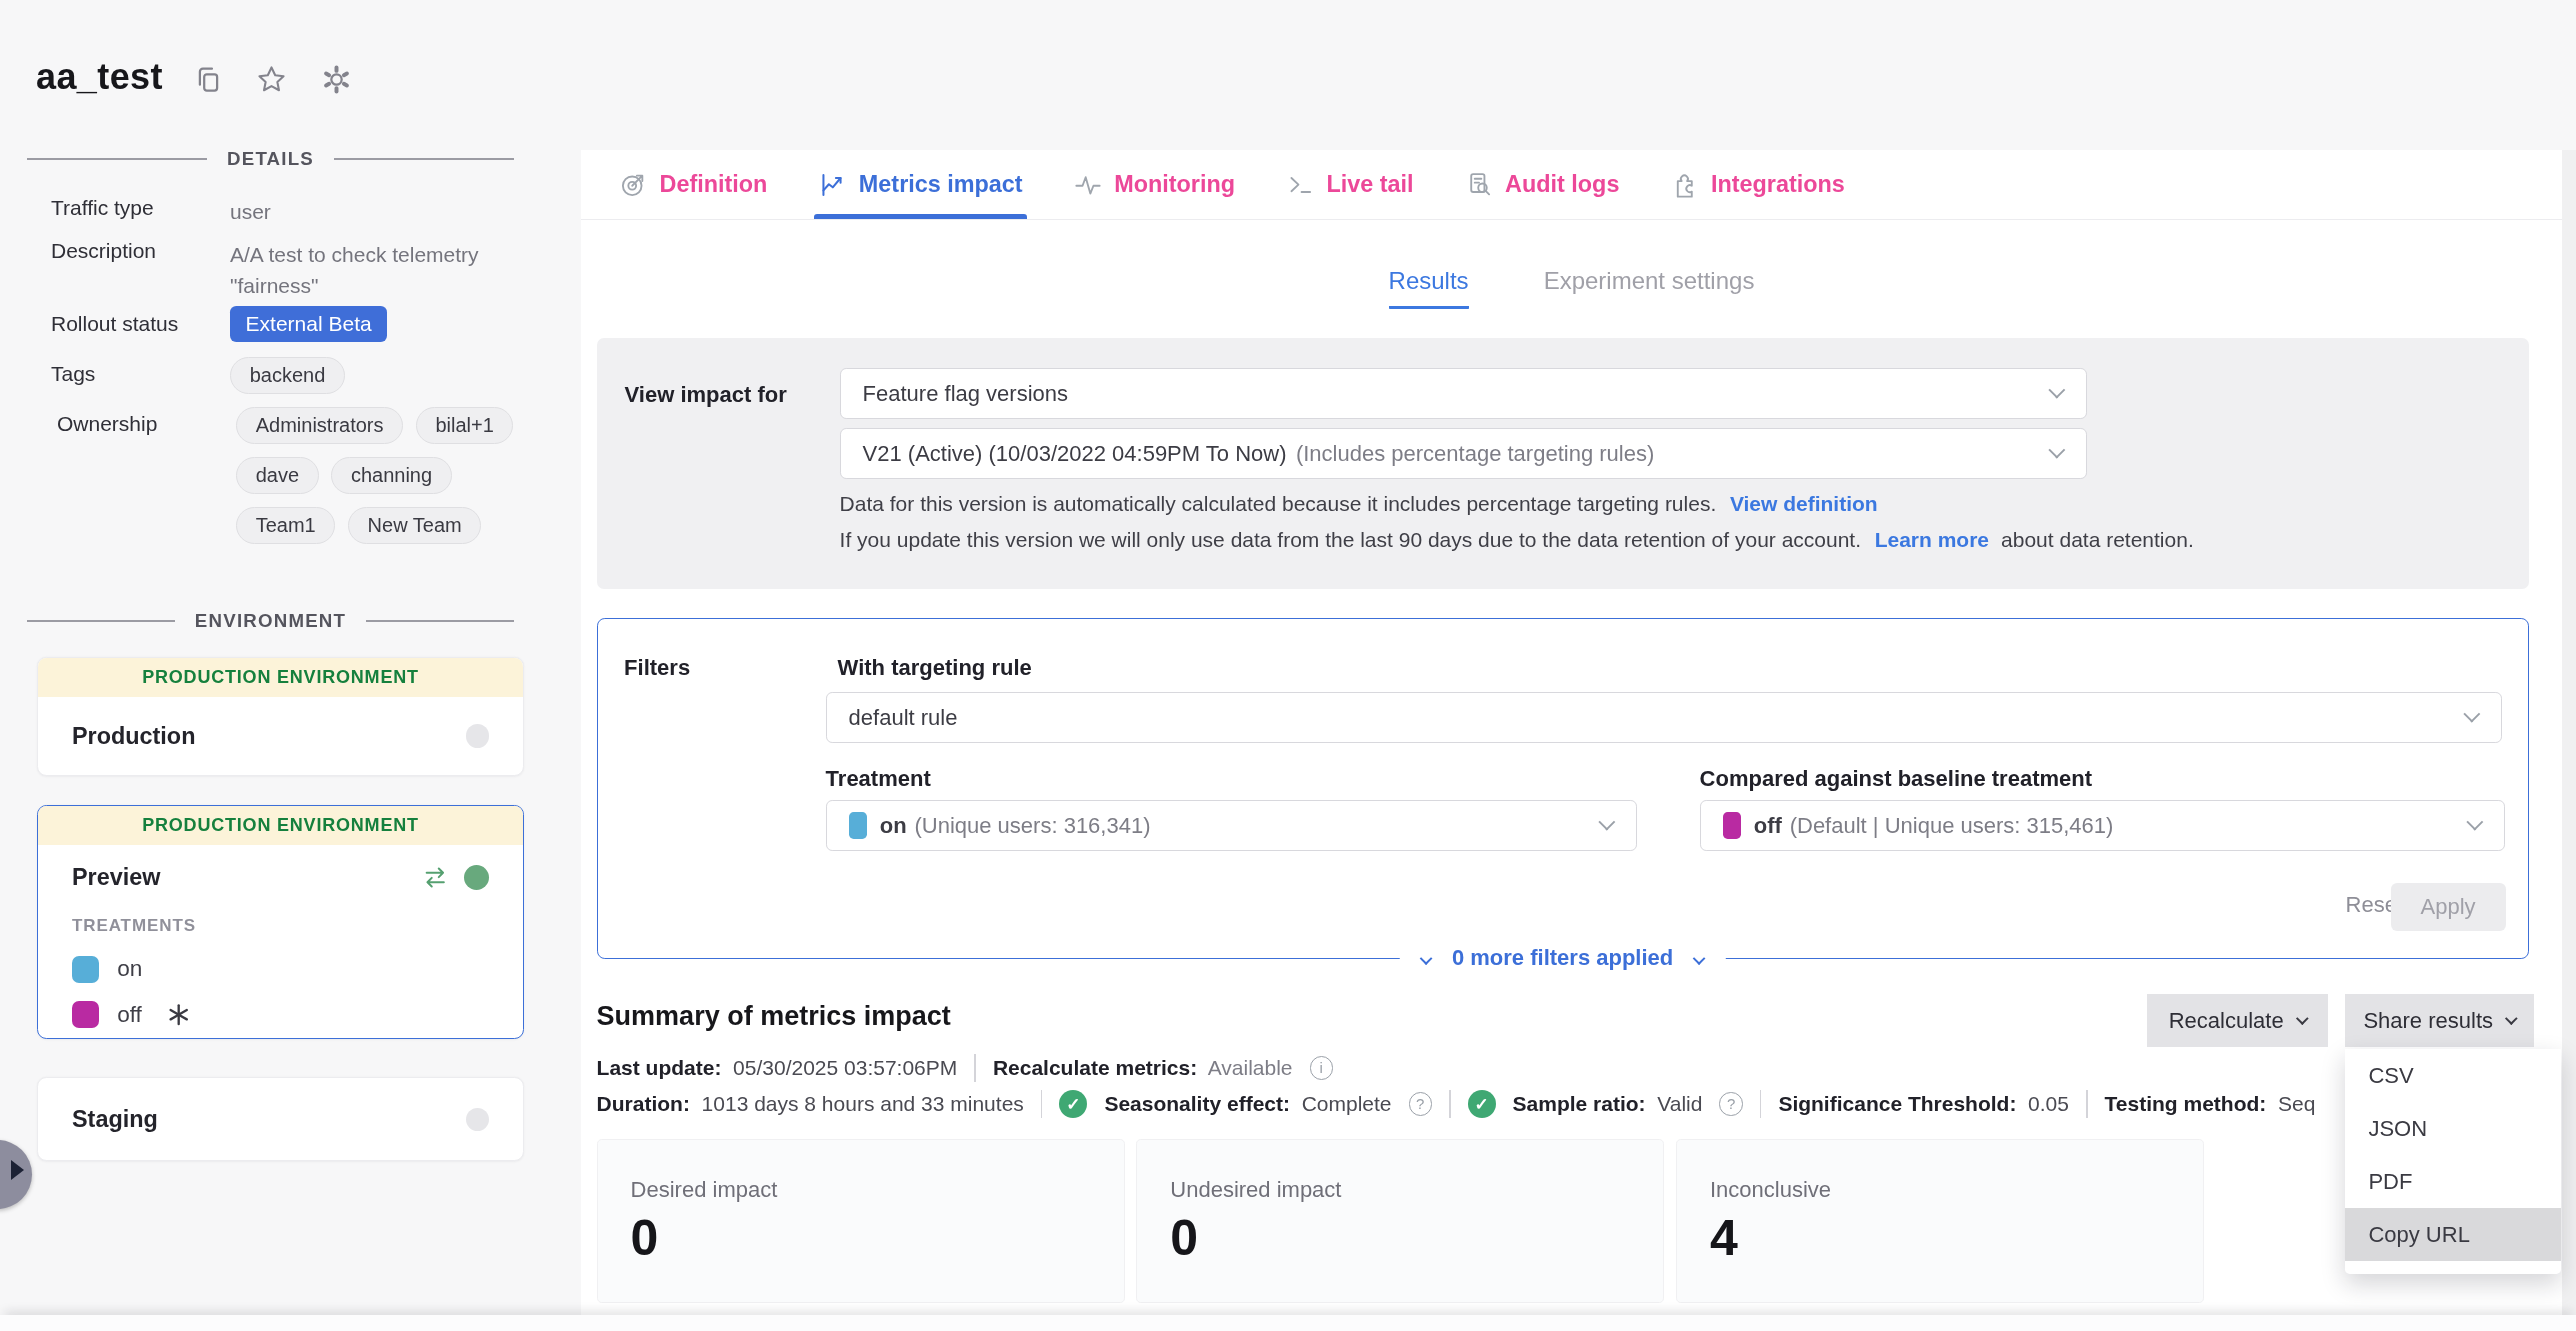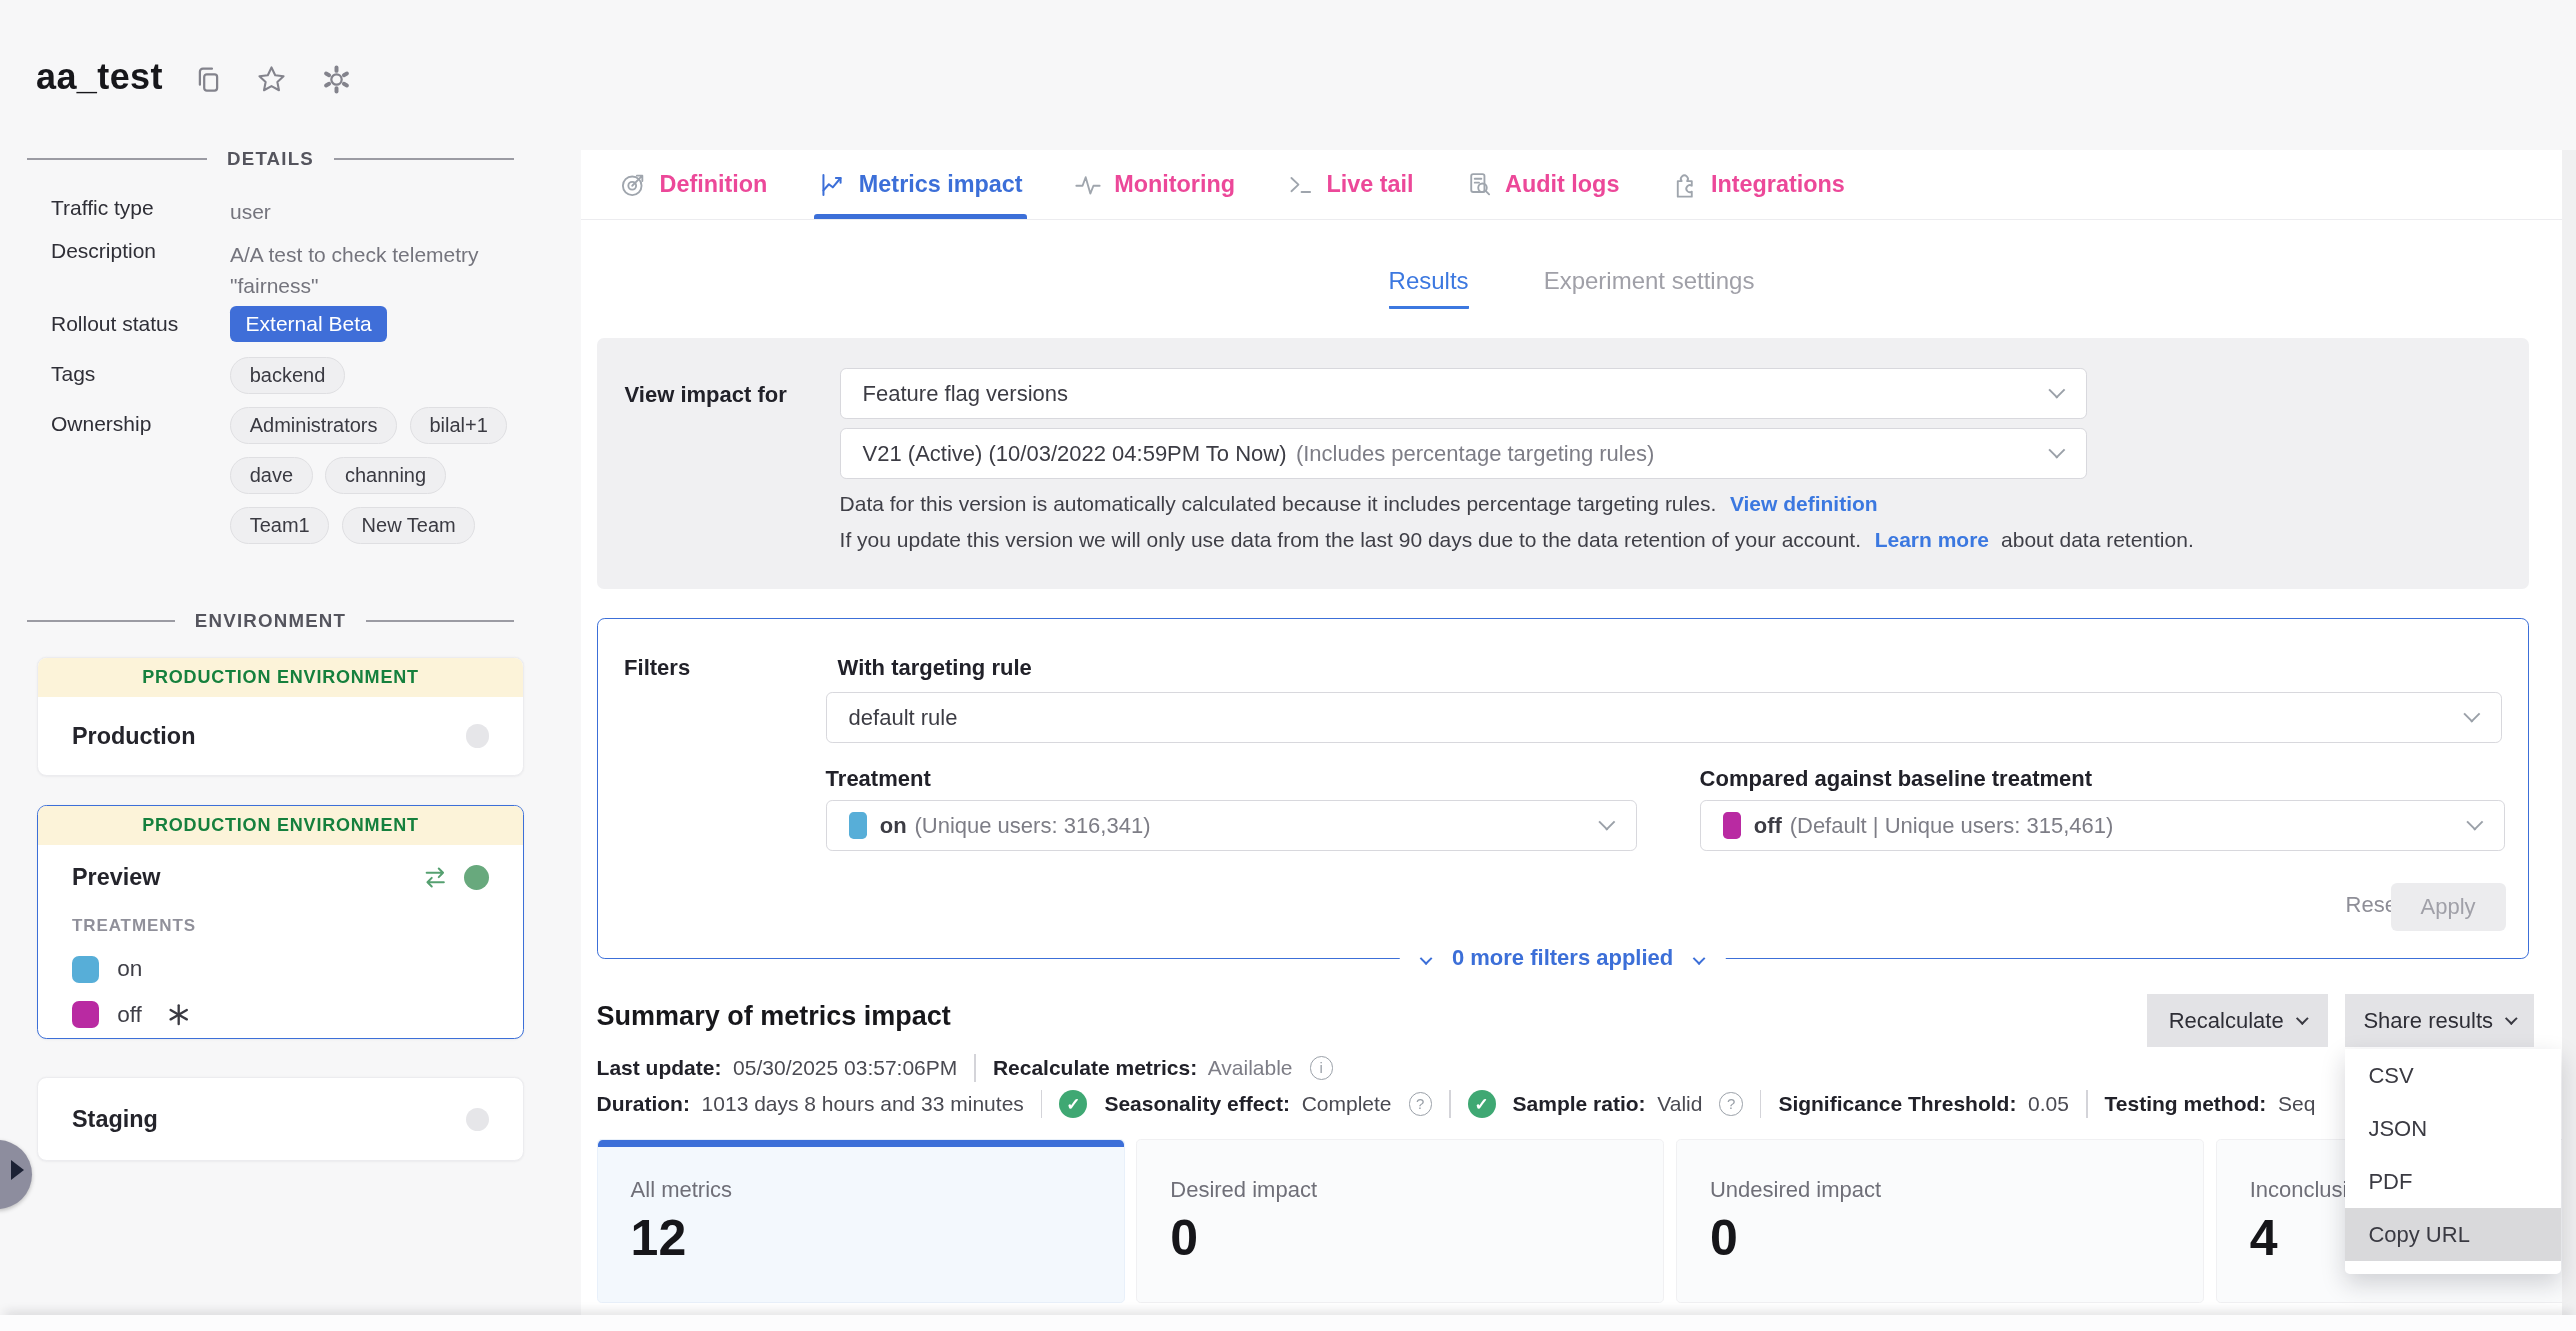--- a/index.html
+++ b/index.html
@@ -166,21 +166,21 @@
   <div class="abs side-row" style="top:357px; align-items:flex-start;">
     <span class="side-label" style="padding-top:4.7px">Tags</span>
     <span class="pillwrap">
       <span class="pill">backend</span>
     </span>
   </div>
   <div class="abs side-row" style="top:306px; align-items:center;">
     <span class="side-label">Rollout status</span>
     <span class="badge">External Beta</span>
   </div>
-  <div class="abs side-row" style="top:407px; align-items:flex-start;">
+  <div class="abs side-row" style="top:407px; align-items:flex-start;margin-left:6px;">
     <span class="side-label" style="padding-top:4.7px">Ownership</span>
     <span class="pillwrap">
       <span class="pill">Administrators</span>
       <span class="pill">bilal+1</span>
       <span class="pill">dave</span>
       <span class="pill">channing</span>
       <span class="pill">Team1</span>
       <span class="pill">New Team</span>
     </span>
   </div>
@@ -403,24 +403,20 @@
         </span>
       <span class="vsep"></span>
       <span><b>Significance Threshold:</b>&nbsp;
         <span>0.05</span></span>
       <span class="vsep"></span>
       <span><b>Testing method:</b>&nbsp;
         <span>Seq</span></span>
     </div>
 
     <div class="cards">
-      <div class="mcard active">
-        <span class="mlabel">All metrics</span>
-        <span class="mvalue">12</span>
-      </div>
       <div class="mcard">
         <span class="mlabel">Desired impact</span>
         <span class="mvalue">0</span>
       </div>
       <div class="mcard">
         <span class="mlabel">Undesired impact</span>
         <span class="mvalue">0</span>
       </div>
       <div class="mcard">
         <span class="mlabel">Inconclusive</span>

